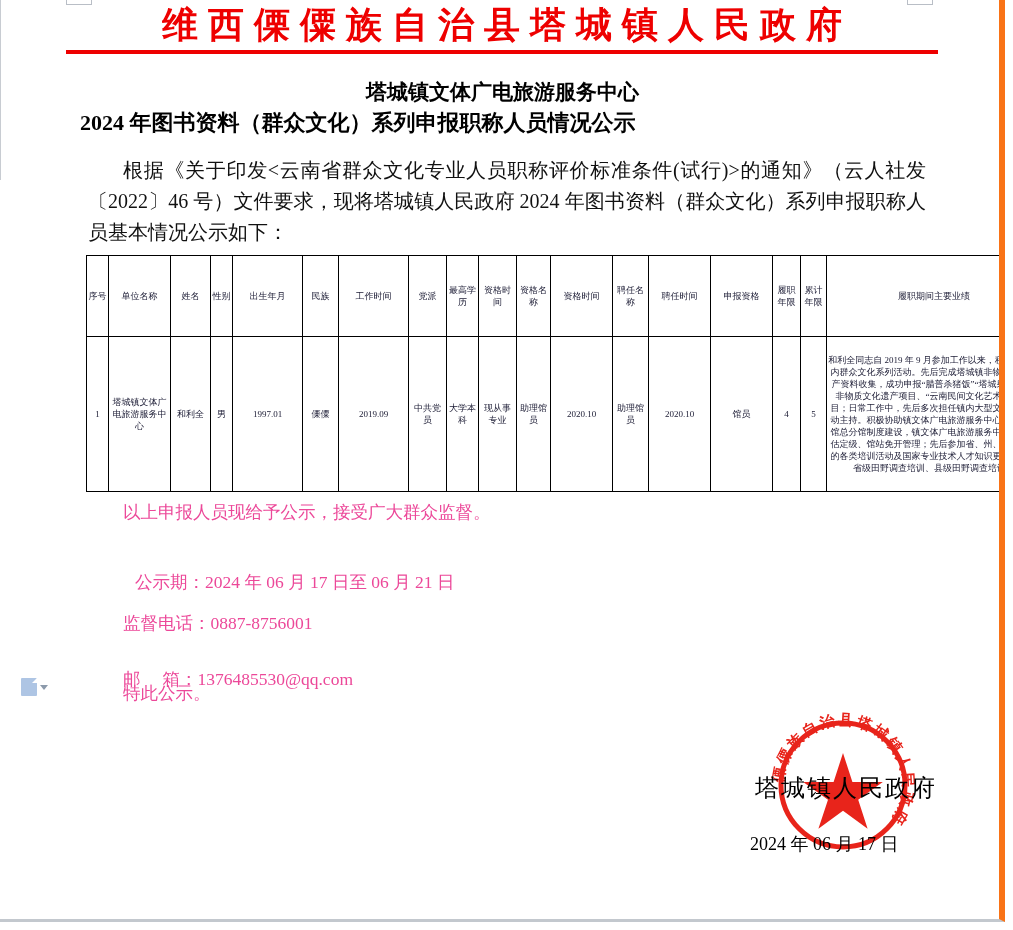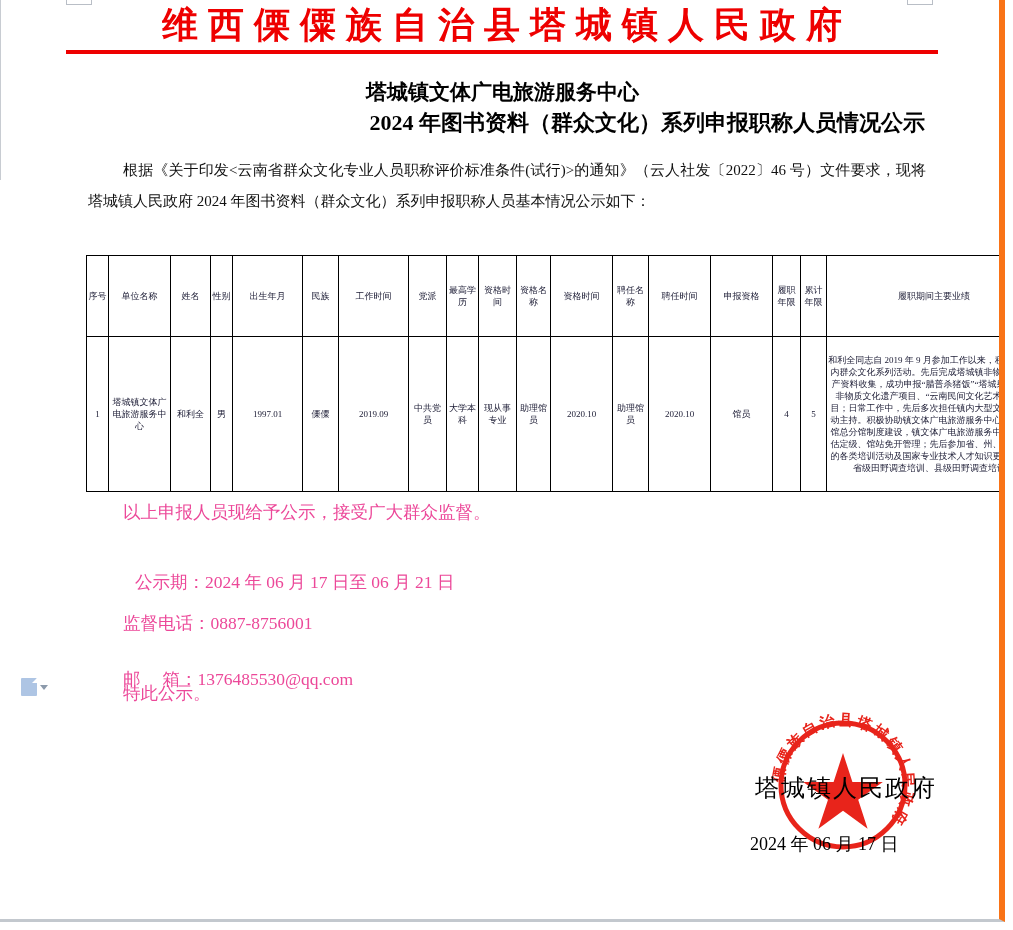--- a/index.html
+++ b/index.html
@@ -83,33 +83,33 @@
     text-align: center;
     font-size: 21px;
     font-weight: bold;
     line-height: 28px;
     color: #000;
   }
   #doc-title-2 {
     position: absolute;
     left: 80px; top: 108px;
     width: 845px;
-    text-align: right;
+    text-align: left;
     font-size: 22px;
     font-weight: bold;
     line-height: 30px;
     color: #000;
   }
 
   
   #intro {
     position: absolute;
     left: 88px; top: 155px;
     width: 838px;
-    font-size: 15px;
+    font-size: 20px;
     line-height: 31px;
     text-align: justify;
     text-justify: inter-ideograph;
     text-indent: 35px;
     color: #111;
   }
 
   
   #tbl-wrap {
     position: absolute;

